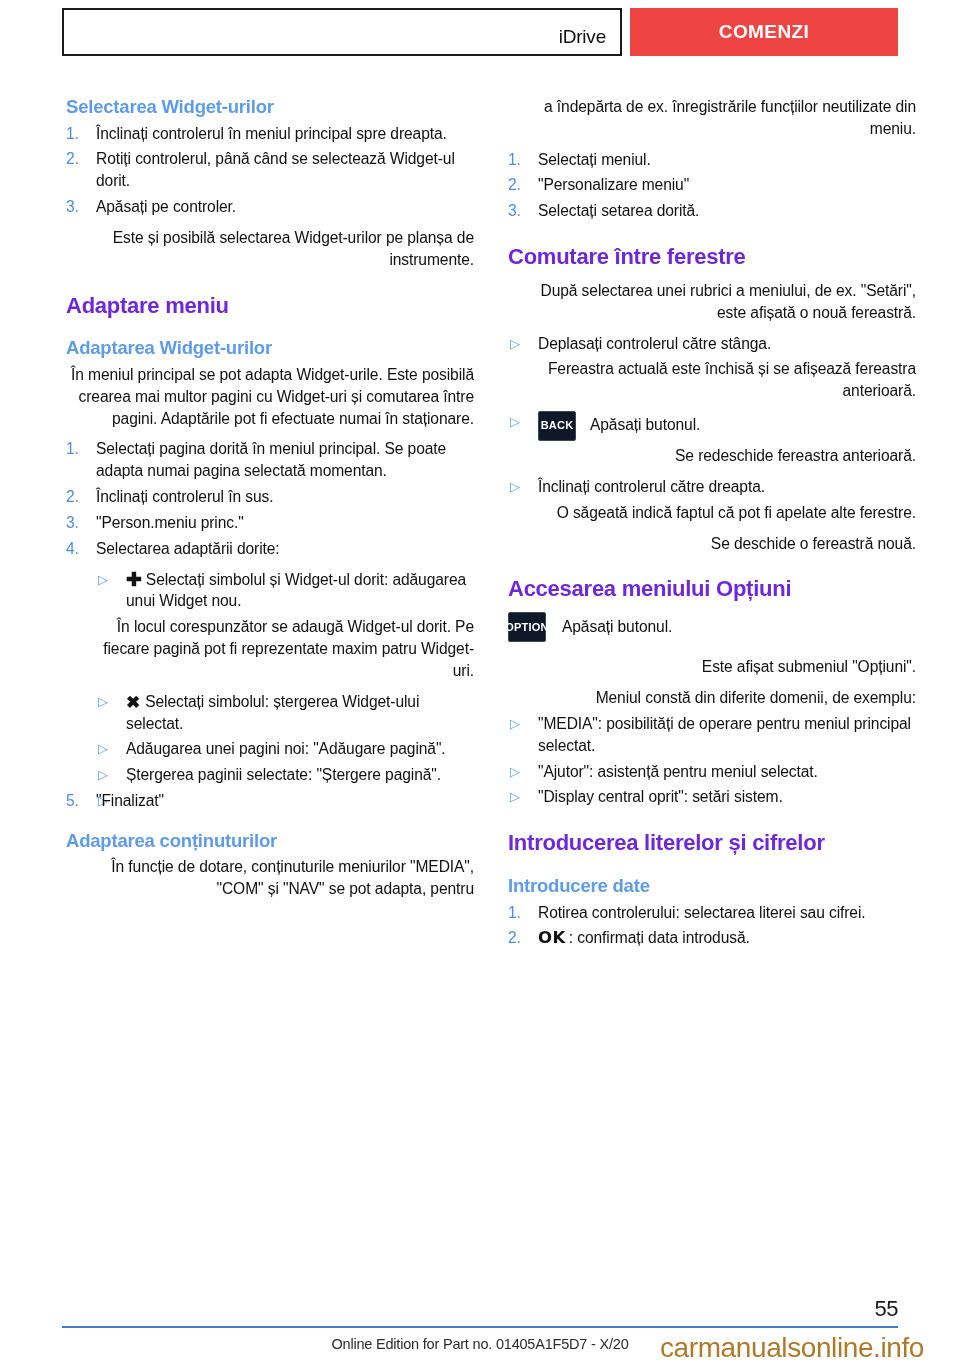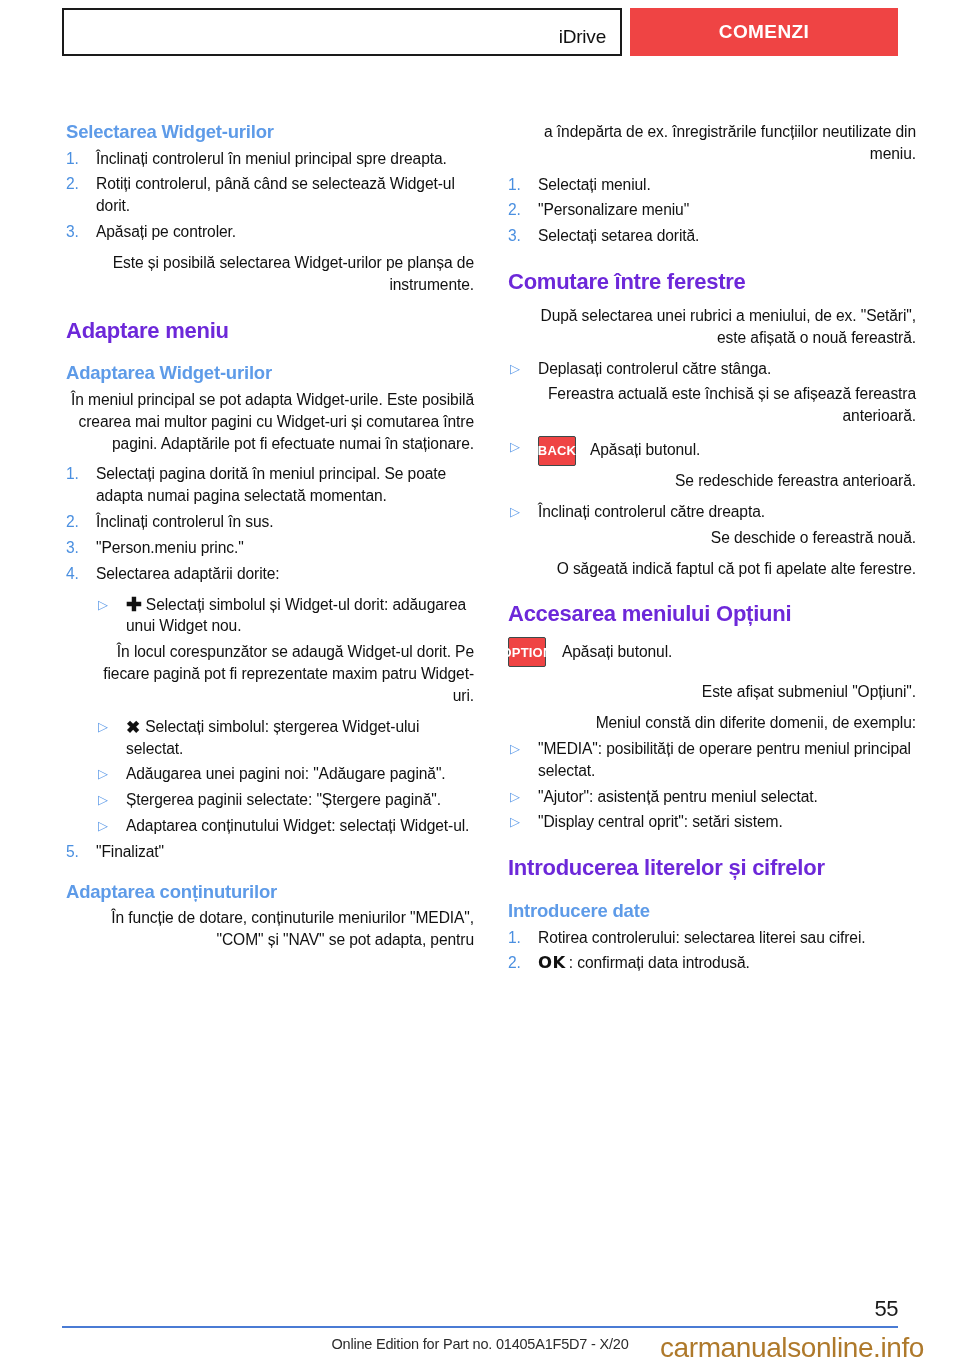--- a/index.html
+++ b/index.html
@@ -56,21 +56,20 @@
     letter-spacing: 0.4px;
   }
 
   
   .columns {
     position: absolute;
     left: 0;
     top: 96px;
     width: 960px;
     height: 1180px;
-    margin-top: 25px;
   }
   .col {
     position: absolute;
     top: 0;
     width: 408px;
   }
   .col-left  { left: 66px; }
   .col-right { left: 508px; }
 
   
@@ -176,25 +175,25 @@
     letter-spacing: 0.5px;
     line-height: 1;
     margin-right: 3px;
   }
 
   
   .keybtn {
     display: inline-flex;
     align-items: center;
     justify-content: center;
-    background: #ef4444;
+    background: #0f172a;
     border: 1.5px solid #3c4a4a;
     border-radius: 2px;
     color: #ffffff;
-    font-size: 13px;
+    font-size: 11px;
     font-weight: 700;
     letter-spacing: 0.2px;
     width: 38px;
     height: 30px;
     box-sizing: border-box;
     vertical-align: middle;
   }
   li.keyline { padding-left: 30px; }
   li.keyline .keybtn { margin-right: 14px; }
   .optionrow {
@@ -323,21 +322,20 @@
       <li>
         <span class="tri-mark">▷</span>
         <span>Adăugarea unei pagini noi: "Adăugare pagină".</span>
       </li>
       <li>
         <span class="tri-mark">▷</span>
         <span>Ștergerea paginii selectate: "Ștergere pagină".</span>
       </li>
       <li>
         <span class="tri-mark">▷</span>
-        <span>Adaptarea conținutului Widget: selectați Widget-ul.</span>
       </li>
     </ul>
 
     <ol class="steps">
       <li>
         <span class="num">5.</span>
         <span>"Finalizat"</span>
       </li>
     </ol>
 
@@ -382,23 +380,23 @@
       </li>
     </ul>
     <p class="body" style="padding-left:30px;">Se redeschide fereastra anterioară.</p>
 
     <ul class="tri">
       <li>
         <span class="tri-mark">▷</span>
         <span>Înclinați controlerul către dreapta.</span>
       </li>
     </ul>
+    <p class="body">O săgeată indică faptul că pot fi apelate alte ferestre.</p>
+
     <p class="body" style="padding-left:30px;">Se deschide o fereastră nouă.</p>
-
-    <p class="body">O săgeată indică faptul că pot fi apelate alte ferestre.</p>
 
     <h2 class="sec">Accesarea meniului Opțiuni</h2>
 
     <div class="optionrow">
       <span class="keybtn">OPTION</span>
       <span class="optlabel">Apăsați butonul.</span>
     </div>
 
     <p class="body">Este afișat submeniul "Opțiuni".</p>
     <p class="body tight">Meniul constă din diferite domenii, de exemplu:</p>

